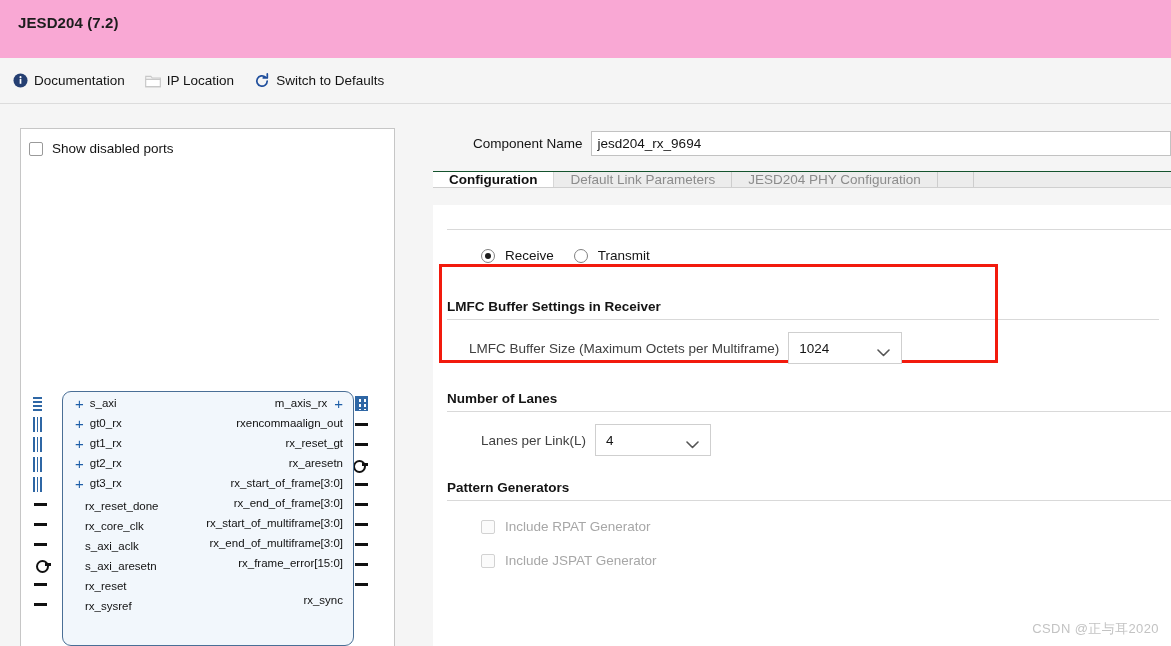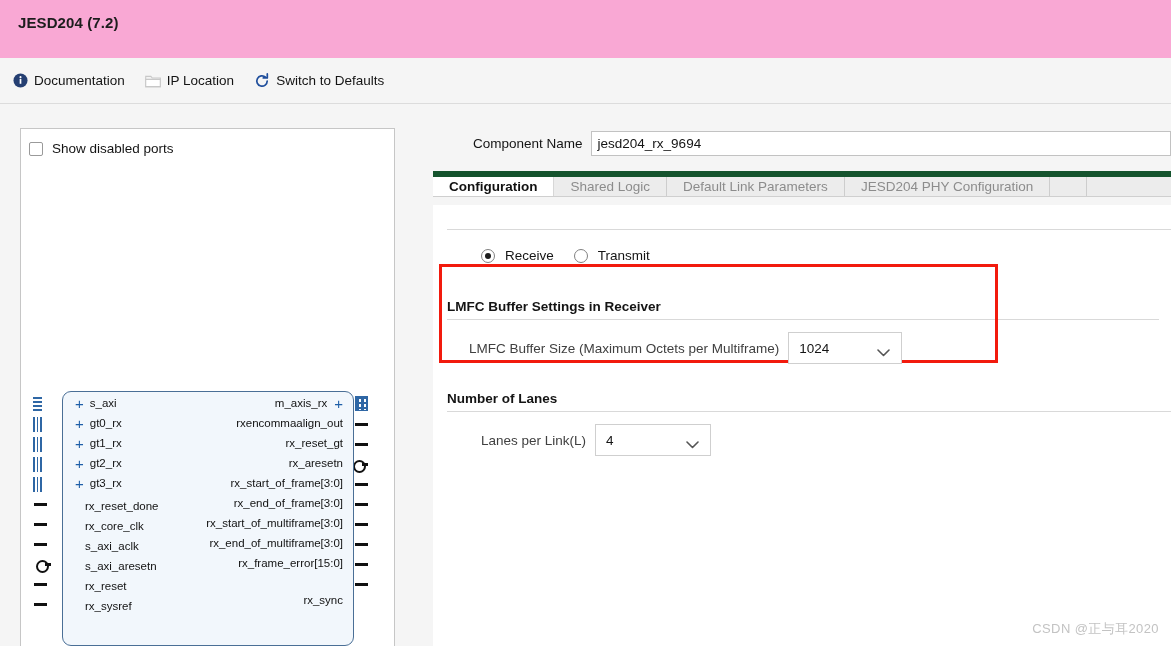--- a/index.html
+++ b/index.html
@@ -184,25 +184,25 @@
     font-size: 13.5px;
     color: #141414;
     padding: 0 6px;
     line-height: 23px;
   }
 
   
   #tab-strip {
     position: relative;
     margin: 13px 0 0 18px;
-    height: 26px;
+    height: 17px;
     display: flex;
     align-items: stretch;
     background: #ececec;
-    border-top: 6px solid #14532d;
+    border-top: 1px solid #14532d;
     border-bottom: 1px solid #cfcfcf;
   }
   .tab {
     display: flex;
     align-items: center;
     padding: 0 16px;
     font-size: 13.5px;
     color: #8c8c8c;
     border-right: 1px solid #cdcdcd;
     cursor: pointer;
@@ -478,23 +478,20 @@
   <div id="config-panel">
 
     <div id="component-name-row">
       <span id="component-name-label">Component Name</span>
       <div id="component-name-input">jesd204_rx_9694</div>
     </div>
 
     <div id="tab-strip">
       <div class="tab active">
         <span>Configuration</span>
-      </div>
-      <div class="tab">
-        <span>Shared Logic</span>
       </div>
       <div class="tab">
         <span>Default Link Parameters</span>
       </div>
       <div class="tab">
         <span>JESD204 PHY Configuration</span>
       </div>
       <div class="tab">
           <span>&nbsp;</span>
         </div>
@@ -538,18 +535,30 @@
             <span>4</span>
             <span class="chev">
               <svg width="13" height="8" viewBox="0 0 13 8">
                   <path d="M1 1l5.5 5.5L12 1" fill="none" stroke="#555" stroke-width="1.6" stroke-linecap="round" stroke-linejoin="round"></path>
                 </svg>
             </span>
           </div>
         </div>
       </div>
 
+      <div style="padding-top:24px;">
+        <div class="section-title">Pattern Generators</div>
+        <div class="section-rule"></div>
+        <div class="chk-row" style="padding-top:18px;">
+          <span class="chk disabled"></span>
+          <span class="chk-label-disabled">Include RPAT Generator</span>
+        </div>
+        <div class="chk-row" style="padding-top:19px;">
+          <span class="chk disabled"></span>
+          <span class="chk-label-disabled">Include JSPAT Generator</span>
+        </div>
+      </div>
 
     </div>
   </div>
 </div>
 
 <div id="watermark">CSDN @正与耳2020</div>
 
 </body></html>

